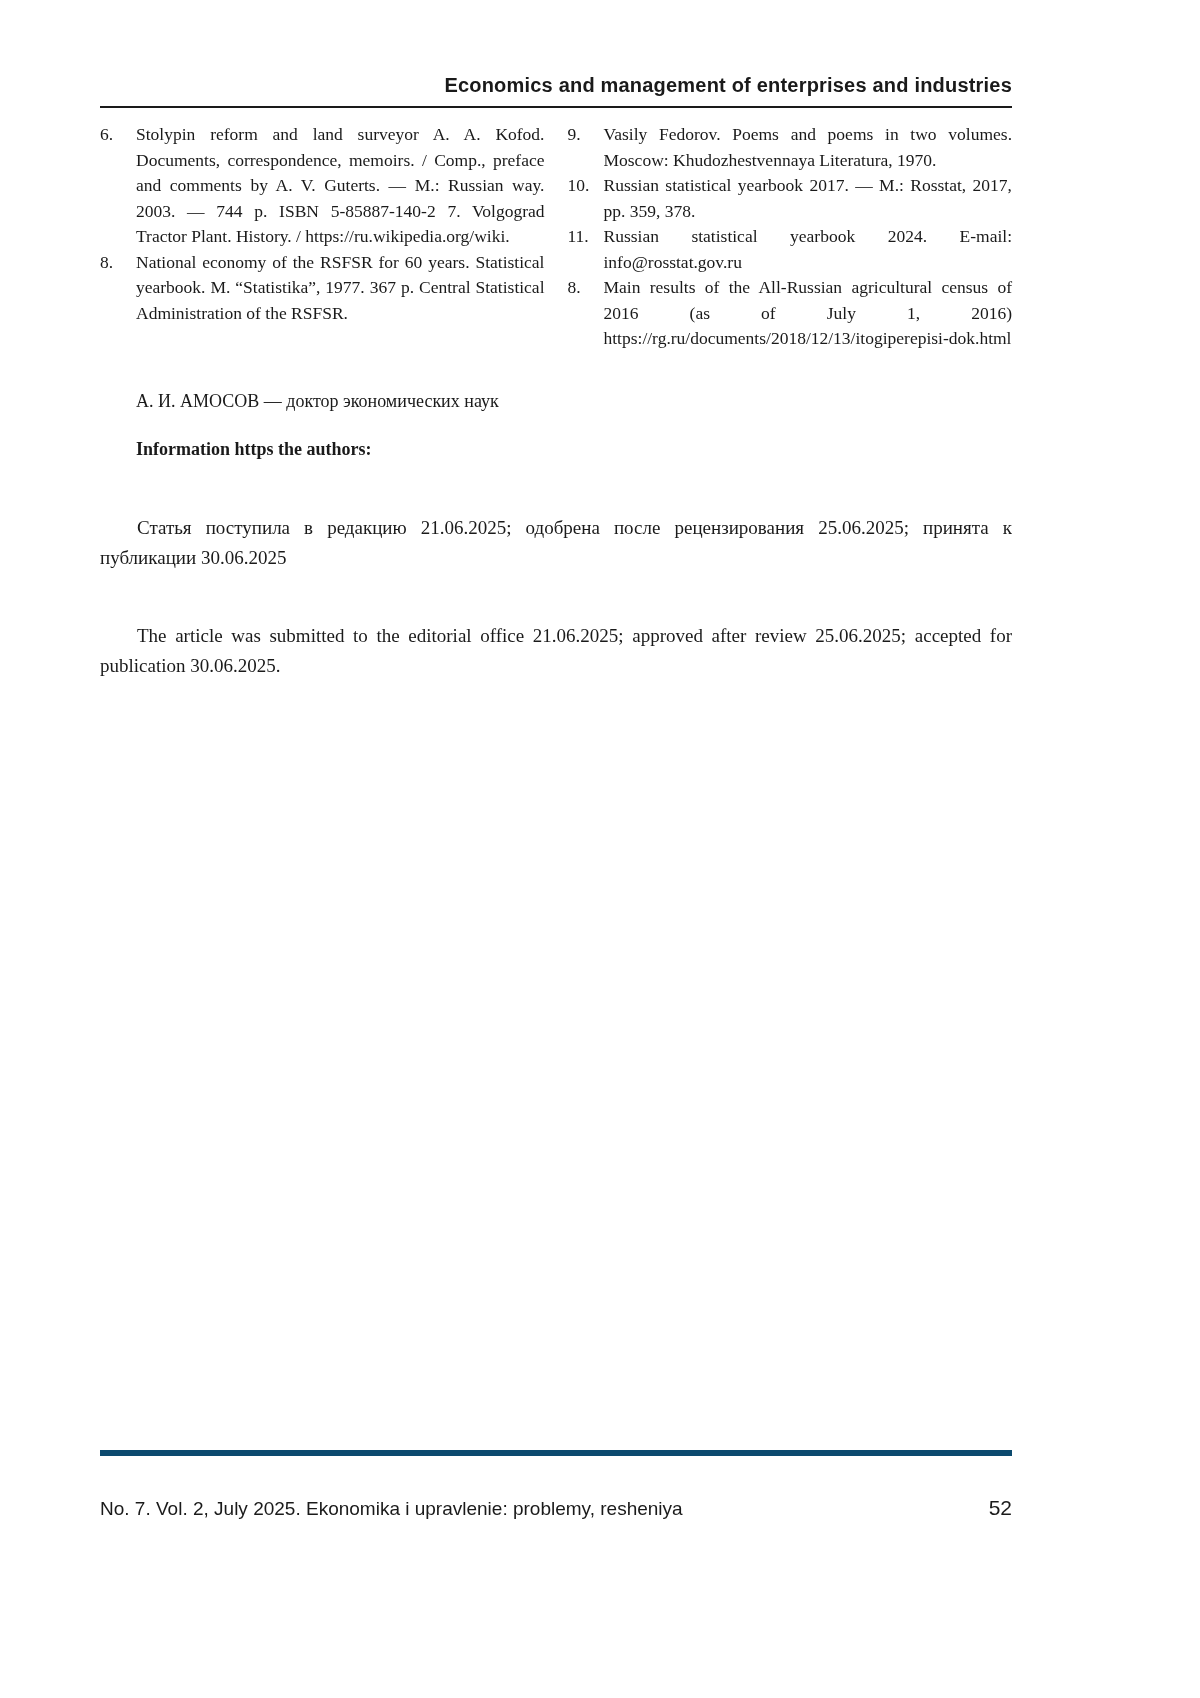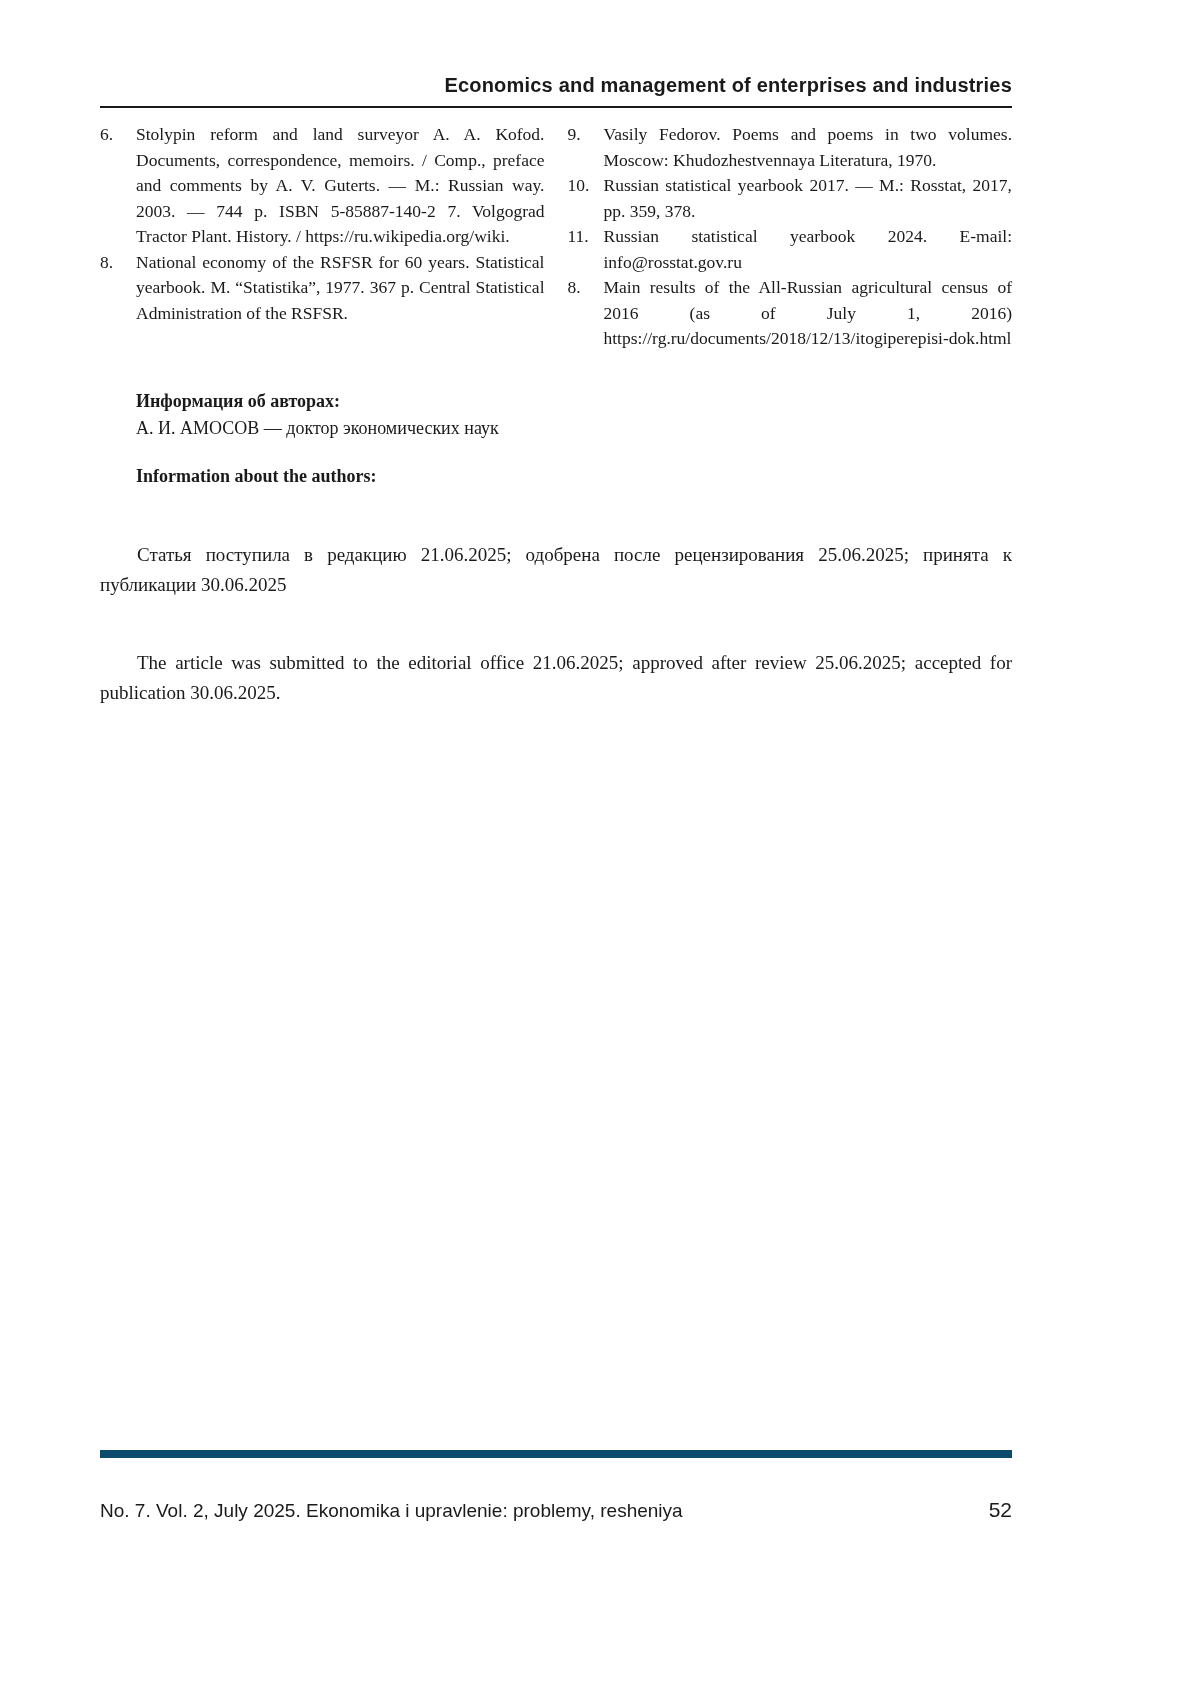--- a/index.html
+++ b/index.html
@@ -67,21 +67,21 @@
     text-indent: 37px;
   }
   .submission.ru { margin-top: 50px; }
   .submission.en { margin-top: 48px; }
   
   .footer {
     position: absolute;
     left: 100px;
     right: 188px;
     top: 1450px;
-    border-top: 8px solid #0c4a6e;
+    border-top: 6px solid #0c4a6e;
     padding-top: 40px;
     display: flex;
     justify-content: space-between;
     align-items: baseline;
     font-family: "Liberation Sans", sans-serif;
     font-size: 19px;
   }
   .footer .page-num { font-size: 21px; }
 </style>
 </head>
@@ -118,25 +118,24 @@
         </div>
         <div class="ref">
           <span class="ref-num">8.</span>
           <span>Main results of the All-Russian agricultural census of 2016 (as of July 1, 2016) https://rg.ru/documents/2018/12/13/itogiperepisi-dok.html</span>
         </div>
       </div>
     </div>
 
     <div class="authors">
       <div class="block-ru">
-        <div class="heading">Информация об авторах:</div>
         <div>А. И. АМОСОВ — доктор экономических наук</div>
       </div>
       <div class="block-en">
-        <div class="heading">Information about the authors:</div>
+        <div class="heading">Information https the authors:</div>
       </div>
     </div>
 
     <p class="submission ru">Статья поступила в редакцию 21.06.2025; одобрена после рецензирования 25.06.2025; принята к публикации 30.06.2025</p>
 
     <p class="submission en">The article was submitted to the editorial office 21.06.2025; approved after review 25.06.2025; accepted for publication 30.06.2025.</p>
 
   </div>
 
   <div class="footer">

